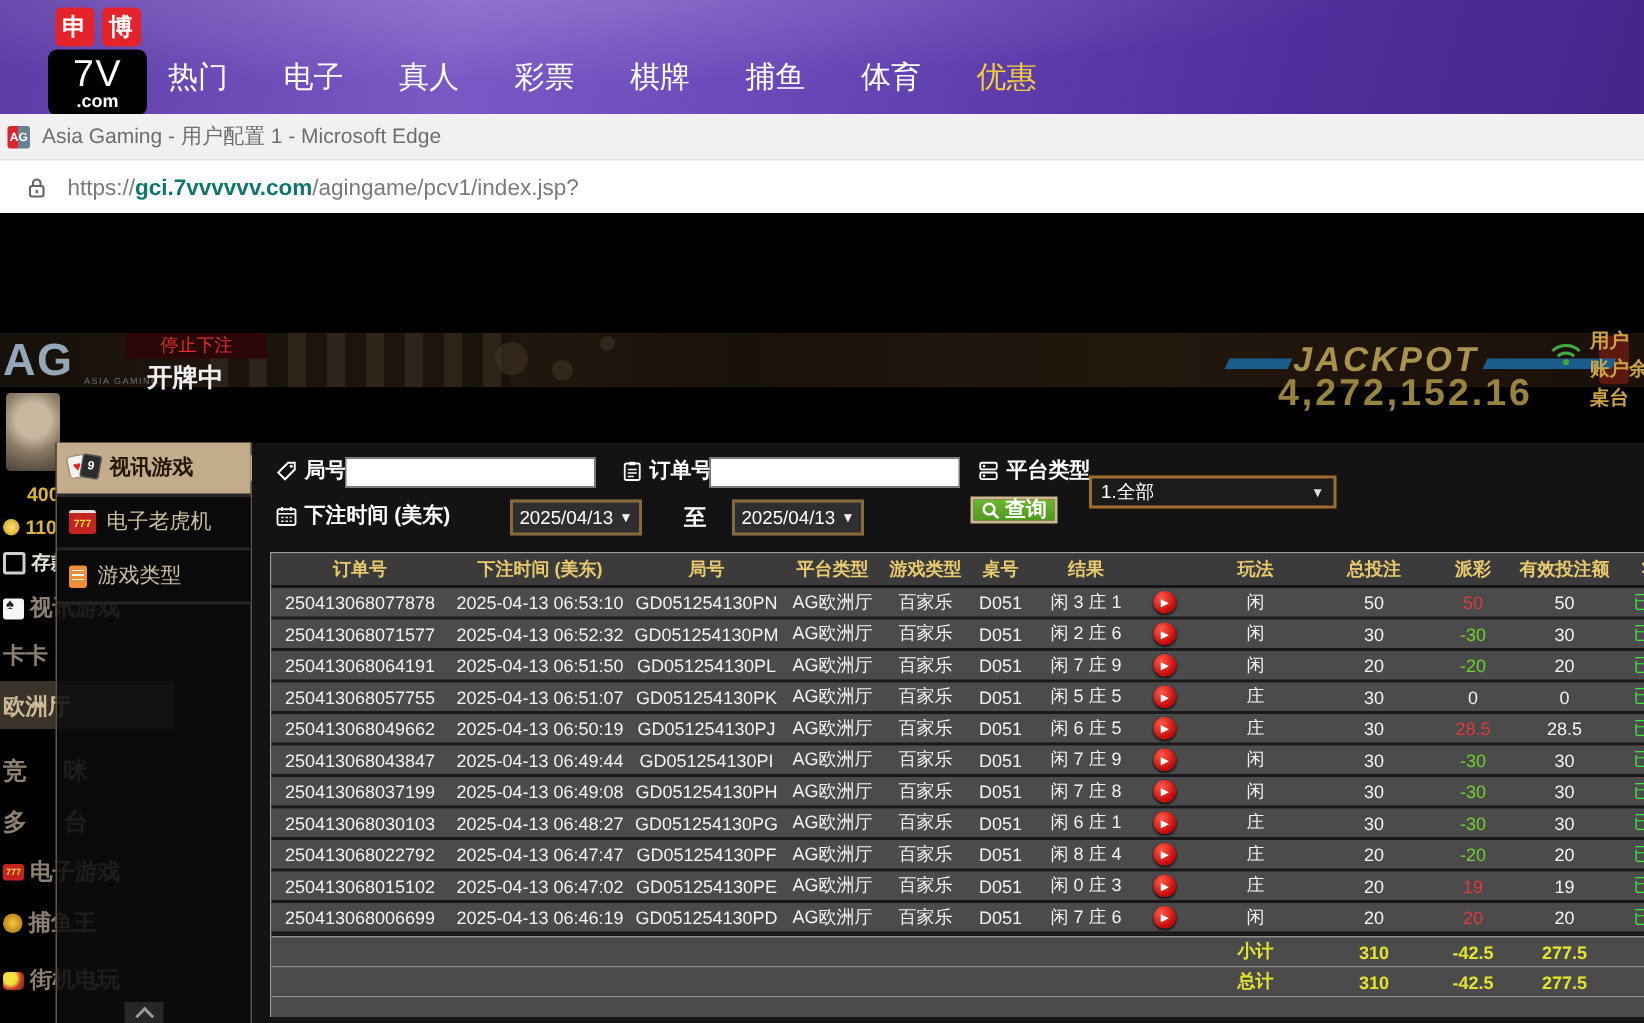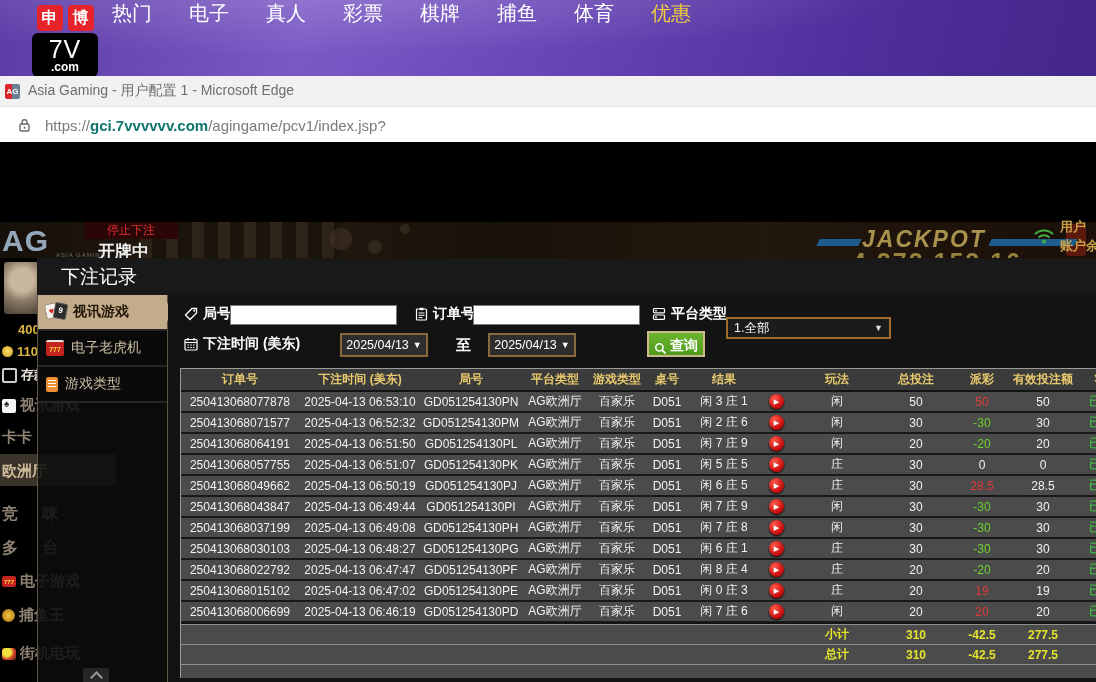--- a/index.html
+++ b/index.html
@@ -11,21 +11,21 @@
       radial-gradient(ellipse at 30% -20%, rgba(255,255,255,.20), transparent 55%),
       linear-gradient(105deg,#5c3ba6 0%,#7b59c5 28%,#6a48b8 48%,#4f2f9b 78%,#44268a 100%);}
   .logo{position:absolute;left:26px;top:5px;width:78px;display:flex;flex-direction:column;align-items:center}
   .logo-sqs{display:flex;gap:5px}
   .logo-sq{width:26px;height:26px;background:#e4232a;border-radius:4px;color:#fff;font-size:16px;font-weight:bold;
     display:flex;align-items:center;justify-content:center}
   .logo-blk{margin-top:2px;width:66px;height:44px;background:#000;border-radius:6px;color:#fff;
     display:flex;flex-direction:column;align-items:center;justify-content:center}
   .logo-main{font-size:25px;font-weight:400;line-height:24px;letter-spacing:1px}
   .logo-suffix{font-size:12px;font-weight:bold;line-height:13px}
-  .nav{position:absolute;left:112px;top:0;height:72px;display:flex;align-items:flex-start;gap:37px}
+  .nav{position:absolute;left:112px;top:15px;height:72px;display:flex;align-items:center;gap:37px}
   .nav-item{color:#fff;font-size:20px;cursor:pointer;white-space:nowrap}
   .nav-item.hl{color:#f2cf3a}
   
   .titlebar{position:absolute;left:0;top:76px;width:1096px;height:30px;background:#f1f1f1;display:flex;align-items:center}
   .favicon{margin-left:5px;width:15px;height:15px;border-radius:2px;overflow:hidden;display:flex;flex:0 0 auto;
     background:linear-gradient(90deg,#d8262c 0 7px,#6b7f93 7px 15px);color:#fff;font-size:8px;font-weight:bold;
     align-items:center;justify-content:center}
   .titletext{margin-left:8px;color:#6e6e6e;font-size:14px}
   .urlbar{position:absolute;left:0;top:106px;width:1096px;height:36px;background:#fff;border-top:1px solid #e2e2e2;
     display:flex;align-items:center}
@@ -102,22 +102,22 @@
   
   .flabel{position:absolute;display:flex;align-items:center;gap:5px;color:#fff;font-size:14px;font-weight:bold;white-space:nowrap}
   .finput{position:absolute;width:167px;height:20px;background:#fff;border:1px solid #777;box-sizing:border-box}
   .fselect{position:absolute;width:165px;height:22px;background:#1b1b1b;border:2px solid #a06c2c;box-sizing:border-box;
     color:#fff;font-size:12.5px;display:flex;align-items:center;padding:0 6px;cursor:pointer}
   .fselect .arr{margin-left:auto;font-size:9px;color:#ddd}
   .datebox{position:absolute;width:88px;height:24px;background:#2e2e2e;border:2px solid #8a6a3c;box-sizing:border-box;
     color:#fff;font-size:12.5px;display:flex;align-items:center;justify-content:center;gap:4px;cursor:pointer}
   .datebox .arr{font-size:9px}
   .tolabel{position:absolute;color:#fff;font-size:15px;font-weight:bold}
-  .qbtn{position:absolute;width:58px;height:26px;background:linear-gradient(#6cb52e,#4f9a1c);border:2px solid #cdb98b;
-    box-sizing:border-box;color:#fff;font-size:14px;font-weight:bold;display:flex;align-items:flex-end;justify-content:center;
+  .qbtn{position:absolute;width:58px;height:18px;background:linear-gradient(#6cb52e,#4f9a1c);border:2px solid #cdb98b;
+    box-sizing:border-box;color:#fff;font-size:14px;font-weight:bold;display:flex;align-items:center;justify-content:center;
     gap:3px;cursor:pointer}
   
   .btable{position:absolute;left:12px;top:73px;width:962px;border-left:1px solid #9b9b9b;border-top:1px solid #9b9b9b}
   .trow{display:flex;height:19px;background:#4b4b4b;border-bottom:2px solid #191919;color:#f2f2f2;font-size:12px}
   .thead{height:21px;background:#3b3b3b;border-bottom:2px solid #141414;color:#e8ca6e;font-weight:bold}
   .tfoot{border-bottom:1px solid #8f8f8f;color:#e4e42c;font-weight:bold}
   .tfoot-first{border-top:1px solid #8f8f8f;margin-top:1px}
   .tempty{height:13px;border-bottom:0}
   .cell{display:flex;align-items:center;justify-content:center;flex:0 0 auto;white-space:nowrap;overflow:hidden}
   .c0{width:118px}.c1{width:122px}.c2{width:100px}.c3{width:68px}.c4{width:56px}.c5{width:44px}
@@ -241,21 +241,20 @@
         <span class="ric ric-fish"></span>
         <span class="rail-lbl">捕鱼王</span>
       </div>
       <div class="rail-item" style="top: 502px; left: 2px;">
         <span class="ric ric-arcade"></span>
         <span class="rail-lbl">街机电玩</span>
       </div>
     </div>
 
   <div class="modal">
-    <div class="m-title">下注记录</div>
 
     <div class="m-menu" id="menu">
         <div class="menu-item active">
           <span class="mi mi-cards"></span>
           <span class="mlabel">视讯游戏</span>
         </div>
         <div class="menu-item">
           <span class="mi mi-slot"></span>
           <span class="mlabel">电子老虎机</span>
         </div>

